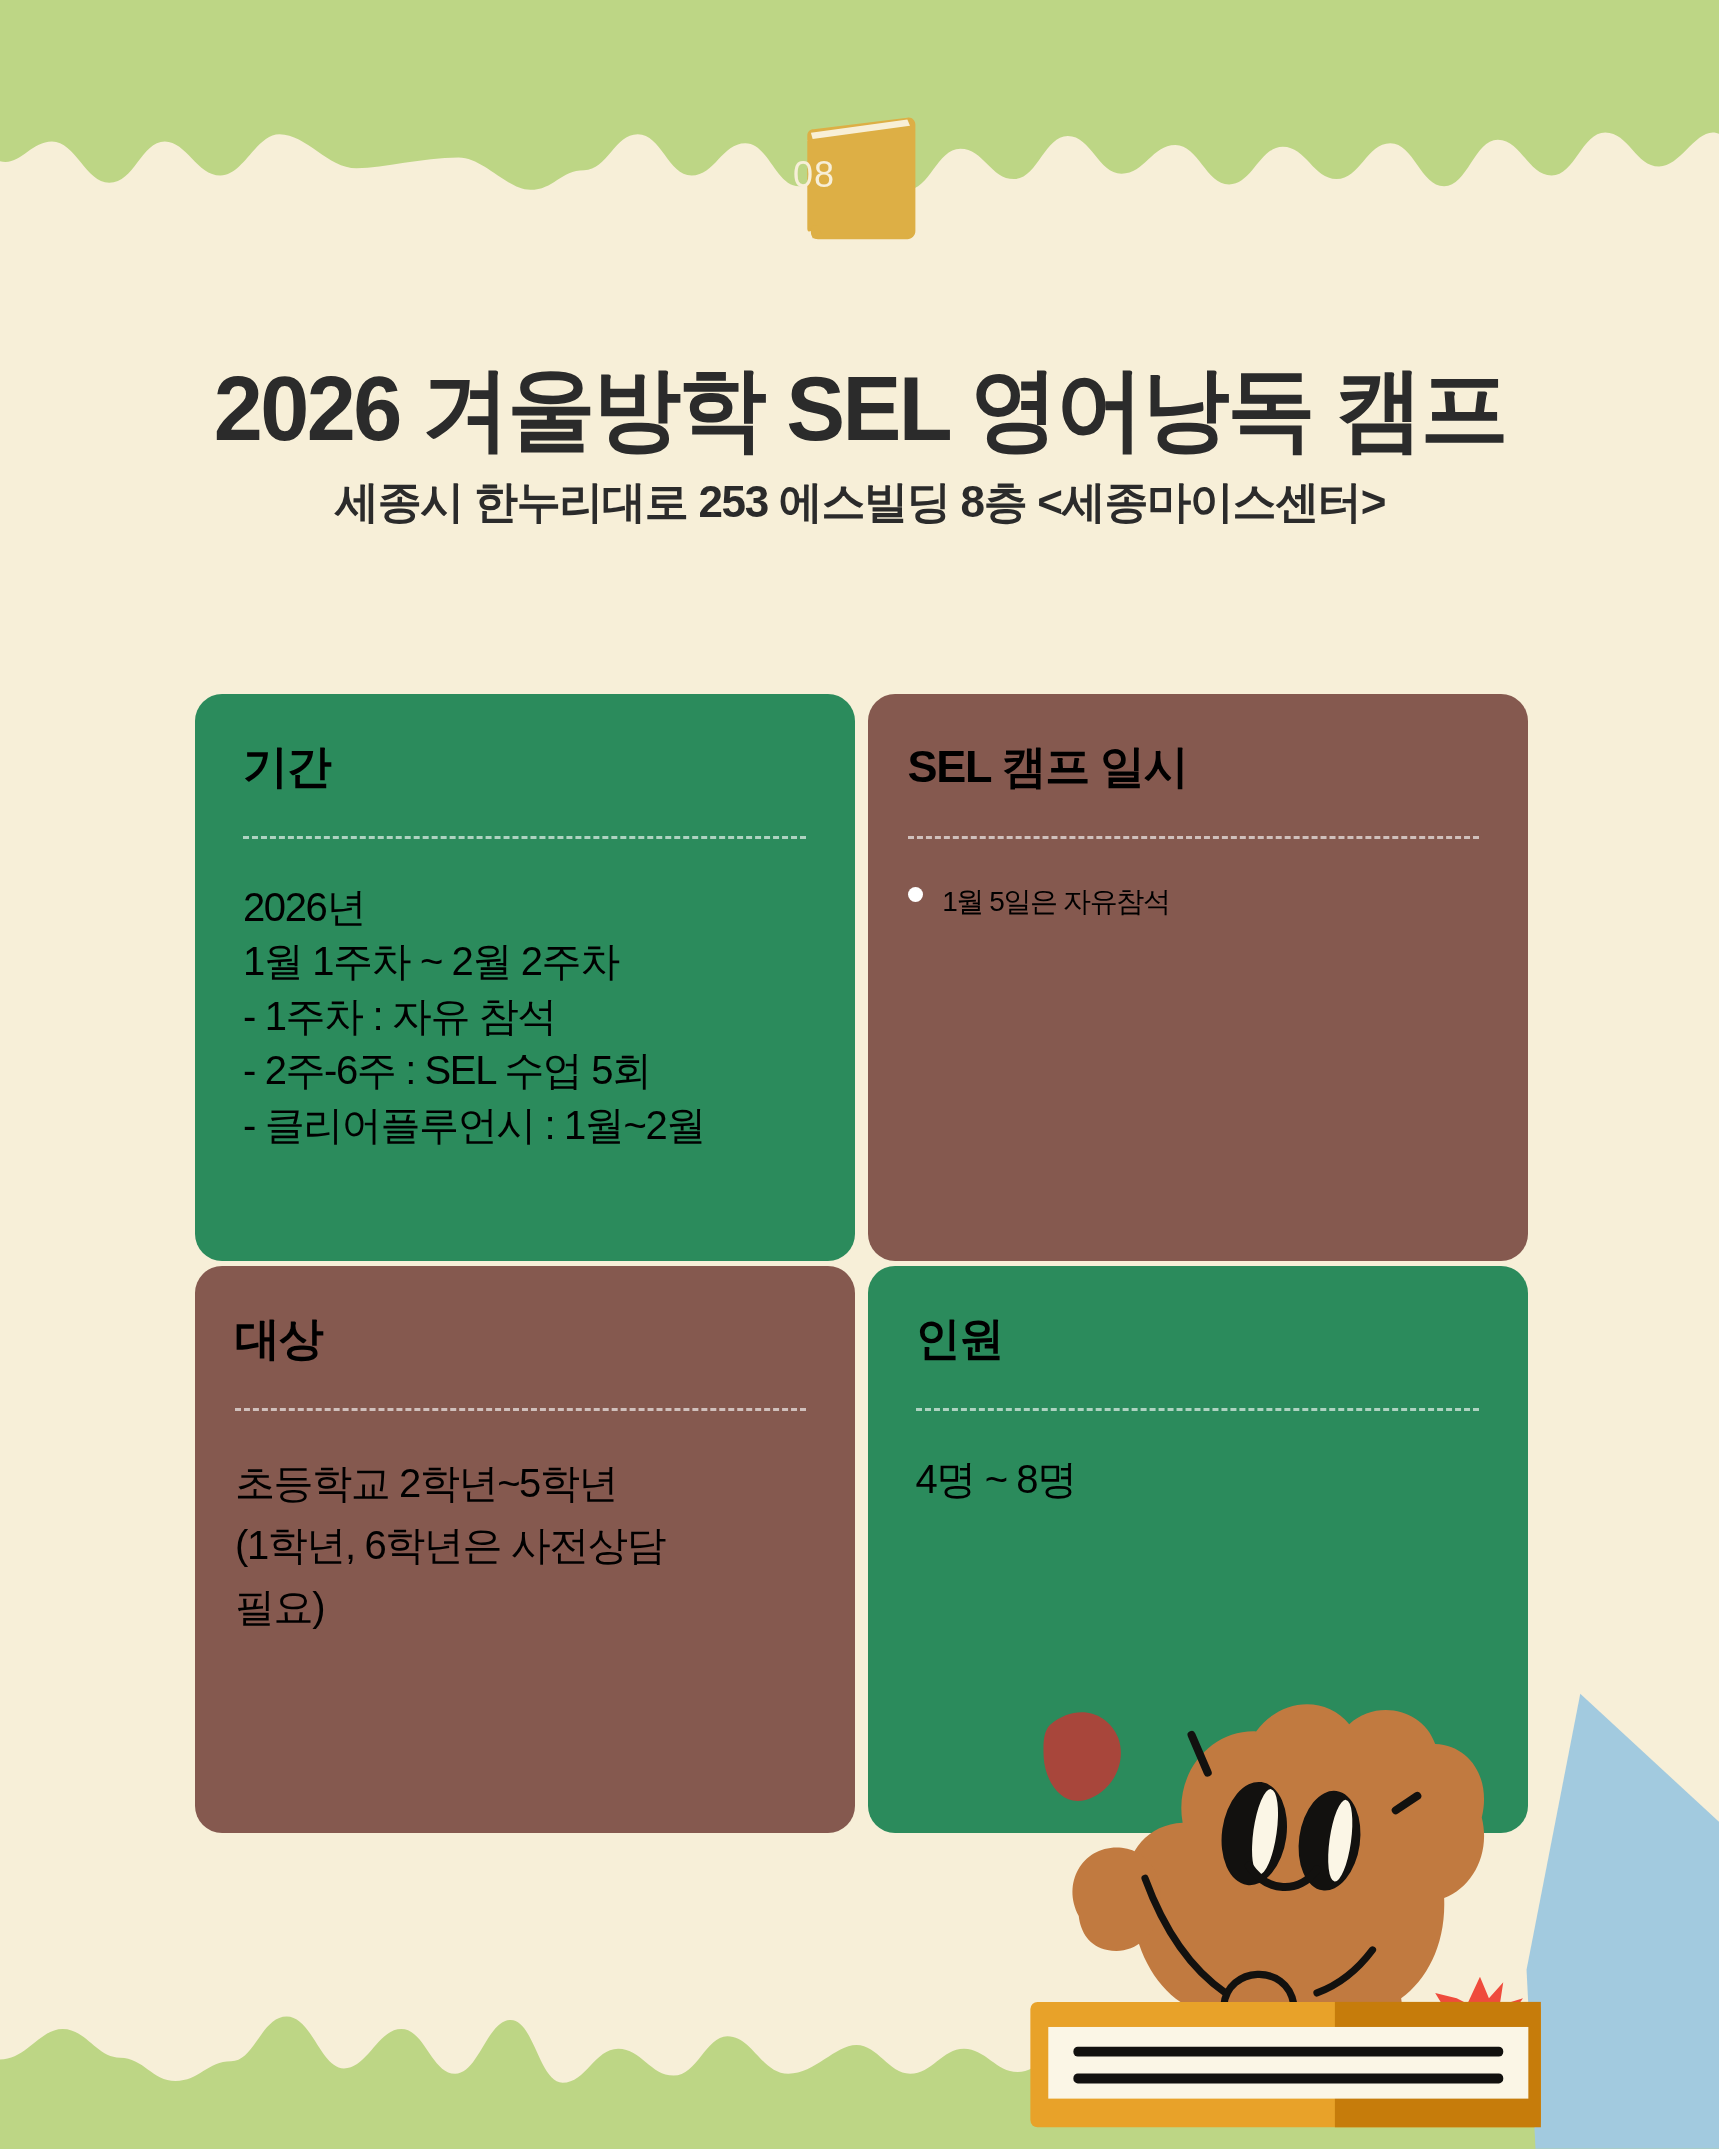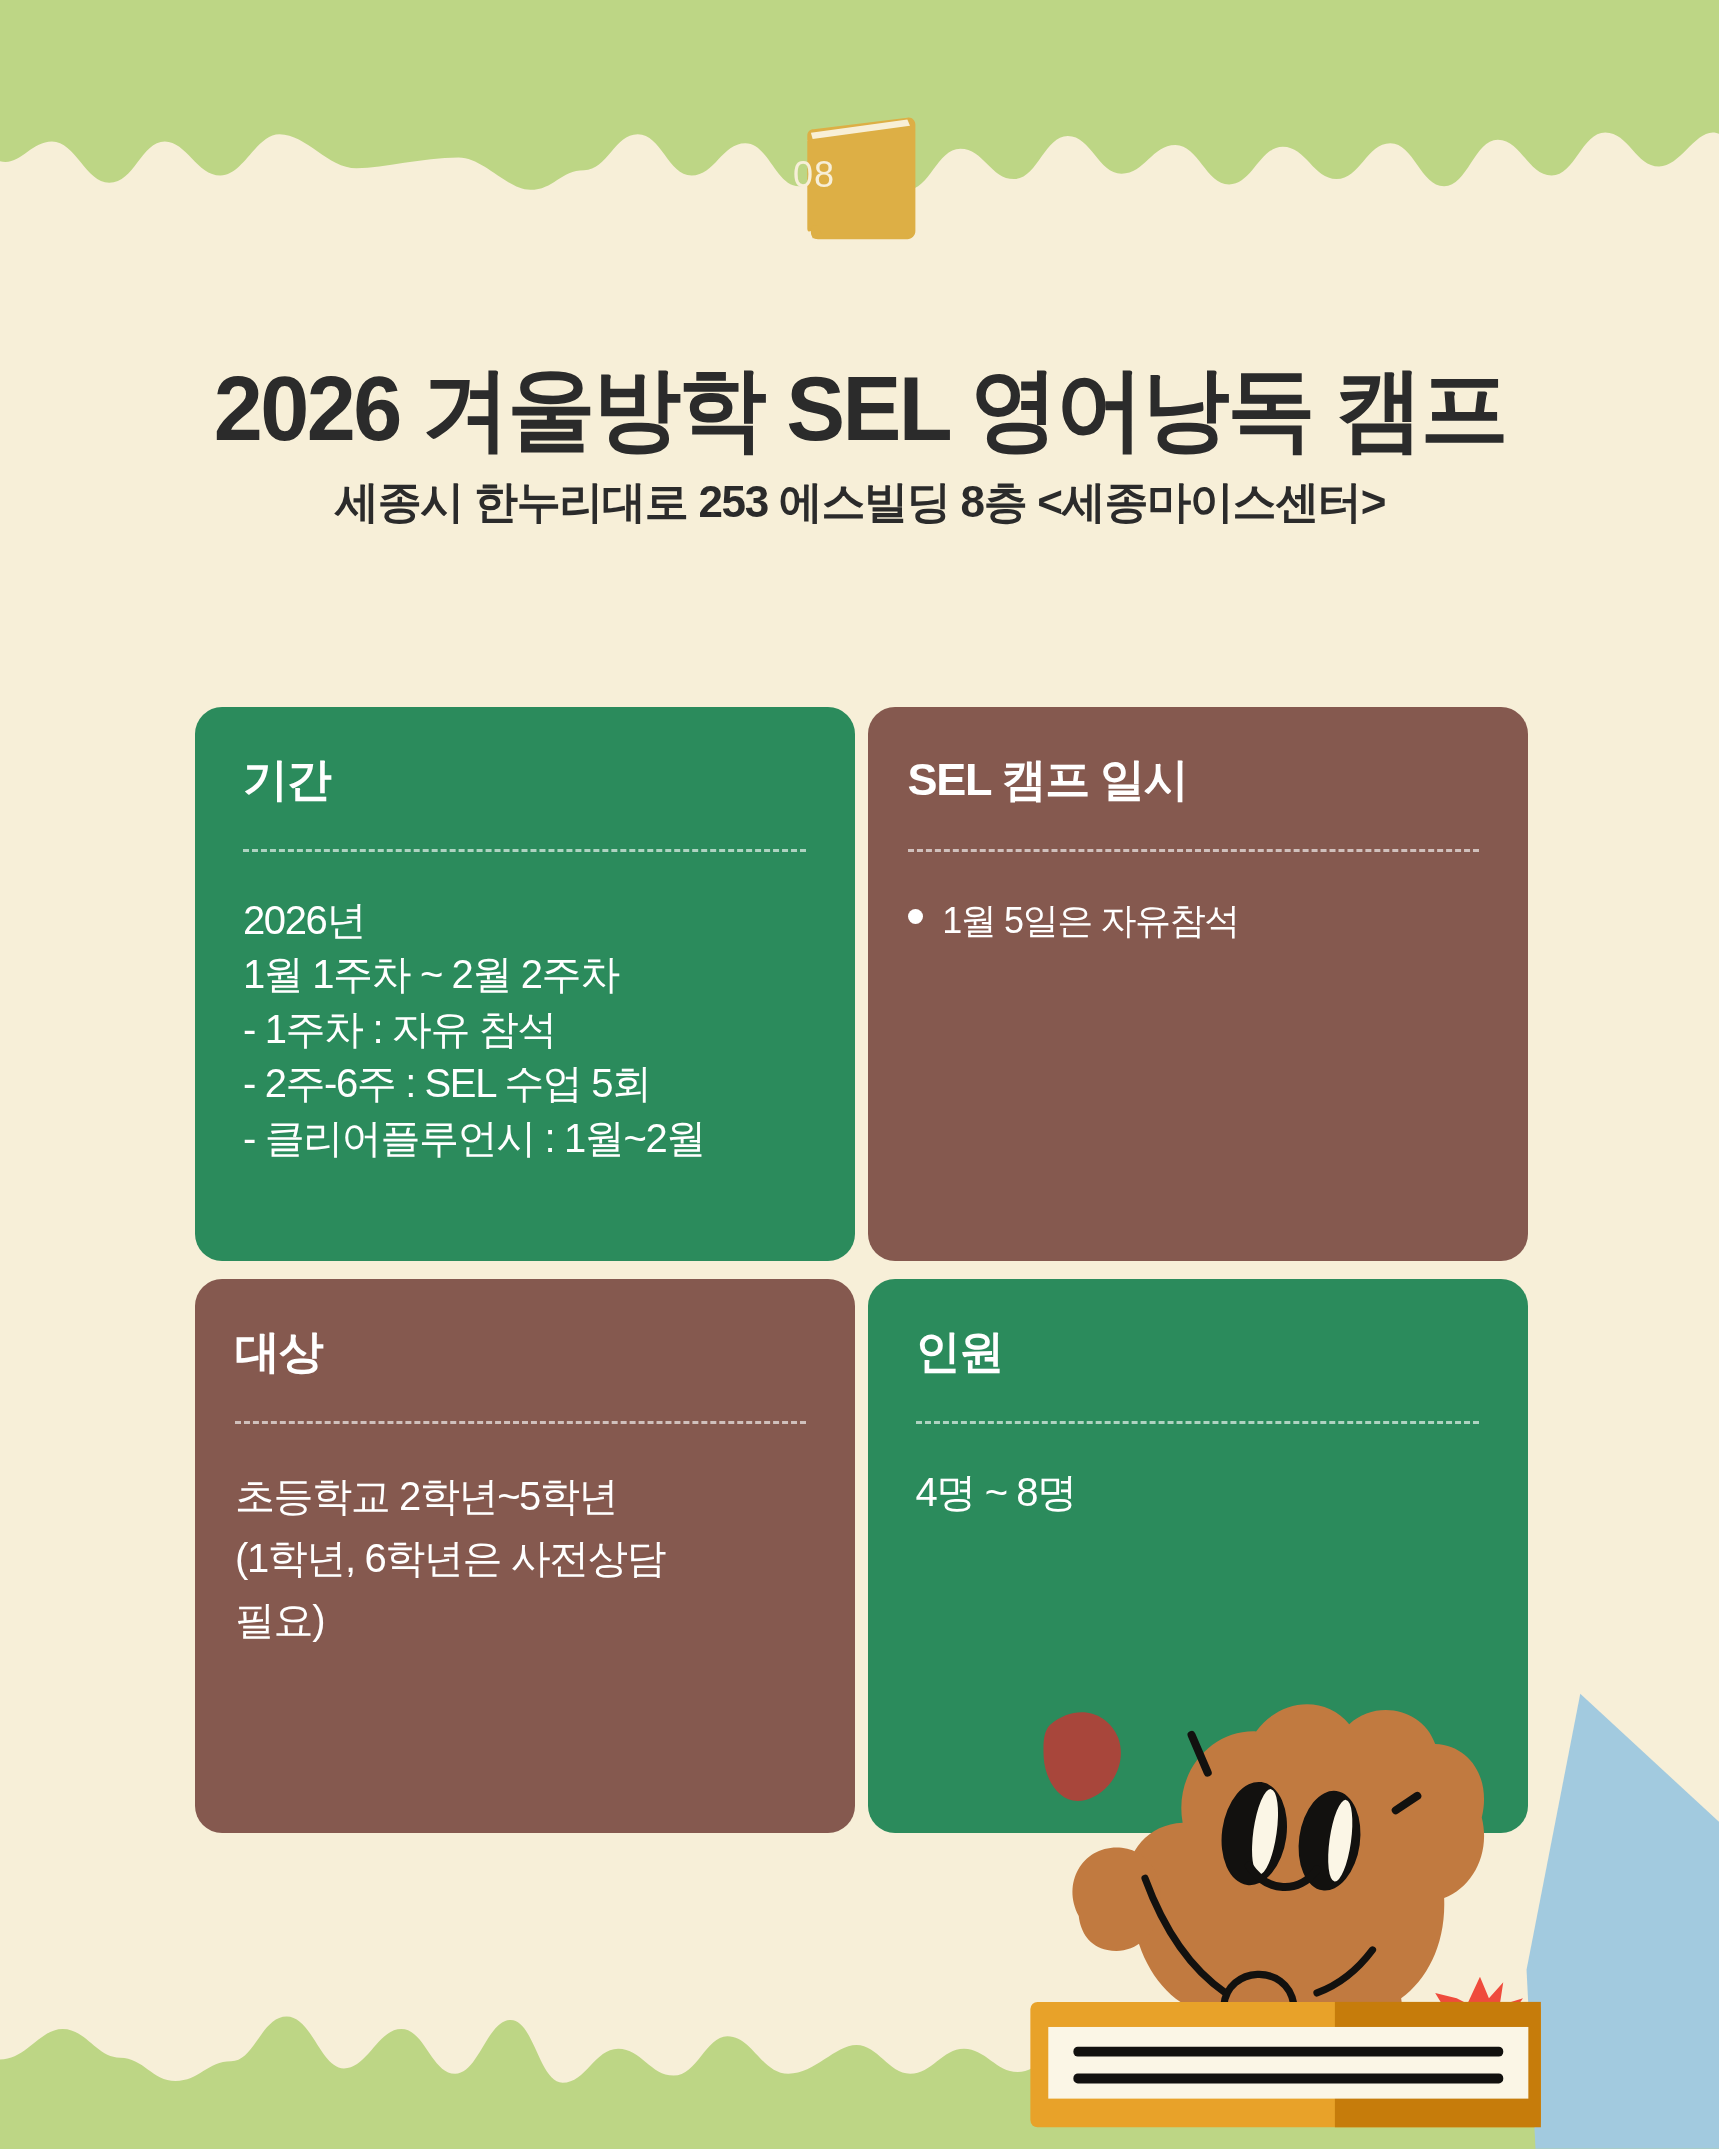--- a/index.html
+++ b/index.html
@@ -99,23 +99,22 @@
     display: grid;
     grid-template-columns: 660px 660px;
     grid-template-rows: 567px 567px;
     column-gap: 12.5px;
     row-gap: 5.4px;
   }
   .card {
     border-radius: 27px;
     padding: 50px 45px 36px 48px;
     box-sizing: border-box;
-    color: #ffffff;
+    color: #000000;
     position: relative;
-    margin-top: 13px;
   }
   .card.green  { background: #2B8B5C; }
   .card.brown  { background: #85594F; padding-left: 40px; }
 
   .card-title {
     font-size: 45px;
     font-weight: 700;
     letter-spacing: -1.3px;
     line-height: 1;
     margin: 0 0 47px 0;
@@ -130,21 +129,21 @@
     line-height: 1.36;
     letter-spacing: -1.4px;
     font-weight: 400;
     white-space: pre-line;
   }
   .card-body.loose { line-height: 1.55; }
   .card-bullet {
     display: flex;
     align-items: baseline;
     gap: 19.7px;
-    font-size: 36px;
+    font-size: 28px;
     line-height: 1.55;
     letter-spacing: -1.4px;
     margin-top: 3.6px;
     text-align: right;
   }
   .dot {
     flex: 0 0 auto;
     width: 15px;
     height: 15px;
     border-radius: 50%;

